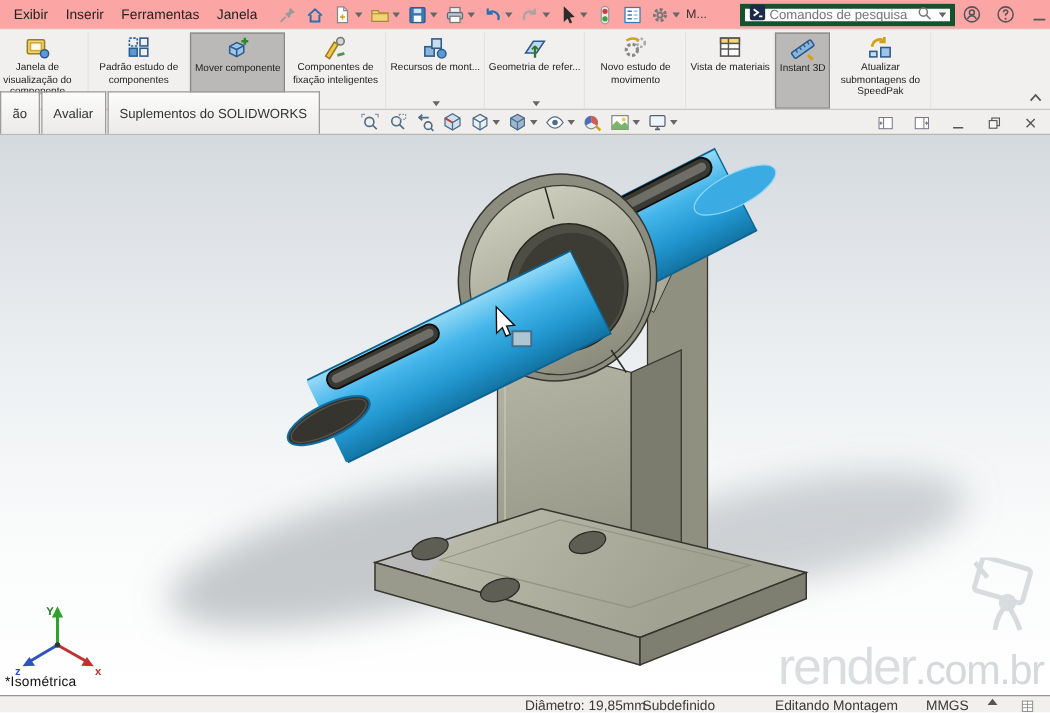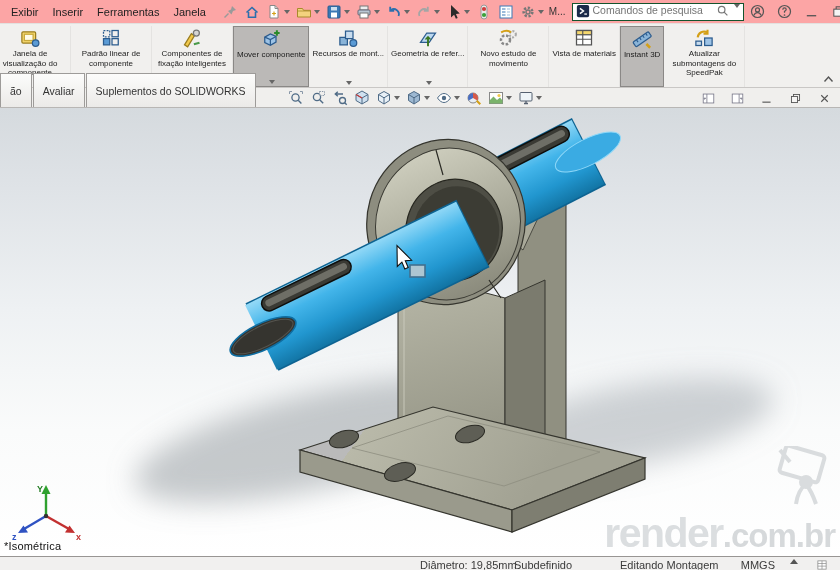--- a/index.html
+++ b/index.html
@@ -6,21 +6,21 @@
 html,body{width:840px;height:570px;overflow:hidden}
 body{font-family:"Liberation Sans",sans-serif;background:#fff;position:relative;font-size:11px}
 
 .topbar{height:24px;background:#fca5a5;border-bottom:1px solid #e3e1df;display:flex;align-items:center;padding-left:4px}
 .menu{font-size:11px;color:#222;padding:0 7px;white-space:nowrap}
 .qat{display:flex;align-items:center;margin-left:6px}
 .qitem{display:flex;align-items:center;padding:0 3px;height:22px}
 .tri-down{width:0;height:0;border-left:3px solid transparent;border-right:3px solid transparent;border-top:4px solid #666;margin-left:2px}
 .tri-up{width:0;height:0;border-left:4px solid transparent;border-right:4px solid transparent;border-bottom:5px solid #555}
 .more{font-size:10px;color:#333;margin:0 2px}
-.searchbox{margin-left:4px;width:172px;height:18px;background:#fff;border:1px solid #14532d;display:flex;align-items:flex-start;padding:0 3px;gap:3px}
+.searchbox{margin-left:24px;width:172px;height:18px;background:#fff;border:4px solid #14532d;display:flex;align-items:center;padding:0 3px;gap:3px}
 .searchbox input{flex:1;border:none;outline:none;font-size:10.5px;color:#444;min-width:0;background:transparent}
 .winbtns{display:flex;align-items:center;margin-left:6px;gap:12px;padding-right:8px}
 .winbtns .qitem{padding:0}
 
 .ribbon{height:64px;background:#f1f0ee;border-bottom:1px solid #c9c7c5;display:flex;align-items:stretch;overflow:hidden;position:relative;padding-top:2px}
 .rb{display:flex;flex-direction:column;align-items:center;flex:0 0 auto;padding:1px 3px;max-width:82px;border-right:1px solid #e4e3e1;text-align:center}
 .rb .ic{height:20px;display:flex;align-items:center;justify-content:center;margin:1px 0 1px}
 .rb .lbl{font-size:8px;line-height:9.5px;color:#1c1c1c;max-width:74px}
 .rb .drop{margin-top:auto;height:7px;display:flex;align-items:center}
 .rb.active{background:var(--active-button-bg,#bbb9b7);border:1px solid #8a8886}
@@ -30,21 +30,21 @@
 .tabstrip{height:20px;background:#f0efed;border-bottom:1px solid #b8b6b4;display:flex;align-items:flex-end;position:relative;padding-left:0}
 .tab{height:34px;font-size:10.5px;color:#333;background:linear-gradient(#fcfcfb,#ebeae8);border:1px solid #9d9b99;border-bottom:none;display:flex;align-items:center;padding:0 9px;margin-right:1px;white-space:nowrap}
 .hud{position:absolute;left:287px;top:1px;height:18px;display:flex;align-items:center;gap:4px}
 .hud .qitem{padding:0 1px;height:18px}
 .docctl{position:absolute;right:6px;top:1px;height:18px;display:flex;align-items:center;gap:10px}
 
 .viewport{position:relative;height:448px;background:linear-gradient(180deg,#d5dade 0%,#dfe3e7 18%,#eef1f3 45%,#fafbfb 72%,#ffffff 100%);overflow:hidden}
 .model{position:absolute;left:0;top:0}
 .viewlabel{position:absolute;left:4px;bottom:4px;font-size:11px;font-weight:normal;color:#111;letter-spacing:.2px}
 .triad{position:absolute;left:10px;bottom:14px}
-.wmtext{position:absolute;right:5px;bottom:2px;color:#dbdee0;font-weight:bold;letter-spacing:-1.5px;white-space:nowrap;line-height:1}
+.wmtext{position:absolute;right:5px;bottom:2px;color:#dbdee0;font-weight:normal;letter-spacing:-1.5px;white-space:nowrap;line-height:1}
 .wmtext .big{font-size:41px}
 .wmtext .small{font-size:33px;color:#d6d9db;letter-spacing:-1px}
 .wmlogo{position:absolute;right:10px;bottom:48px}
 
 .statusbar{height:14px;background:#f1f0ef;border-top:1px solid #989593;position:relative;overflow:hidden;font-size:11px;color:#3a3a3a}
 .statusbar span{position:absolute;top:2px;white-space:nowrap}
 .sb-units-caret{position:absolute;right:42px;top:4px}
 .sb-icon{position:absolute;right:12px;top:1px}
 </style>
 </head>
@@ -200,48 +200,48 @@
     </div>
     <div class="rb">
       <span class="ic">
         <svg width="20" height="20" viewBox="0 0 16 16">
           <rect x="2" y="8.5" width="5" height="5" fill="#5b9bd5" stroke="#2c5c8e"></rect>
           <rect x="8.8" y="8.5" width="5" height="5" fill="none" stroke="#2c5c8e"></rect>
           <rect x="8.8" y="2" width="5" height="5" fill="none" stroke="#2c5c8e"></rect>
           <rect x="2" y="2" width="5" height="5" fill="none" stroke="#2c5c8e" stroke-dasharray="1.5 1"></rect>
         </svg>
       </span>
-      <span class="lbl">Padrão linear de componente</span>
+      <span class="lbl">Padrão estudo de componentes</span>
+      <span class="drop">
+        <span class="tri-down"></span>
+      </span>
+    </div>
+    <div class="rb active">
+      <span class="ic">
+        <svg width="20" height="20" viewBox="0 0 16 16">
+          <path d="M3 6.5L7.5 4l4.5 2v4.5L7.5 13 3 10.8z" fill="#9dc3e6" stroke="#2c5c8e"></path>
+          <path d="M3 6.5l4.5 2L12 6M7.5 8.5V13" fill="none" stroke="#2c5c8e"></path>
+          <path d="M10.5 3.2h4.4M12.7 1v4.4" stroke="#2a8a2a" stroke-width="1.6"></path>
+        </svg>
+      </span>
+      <span class="lbl">Mover componente</span>
       <span class="drop">
         <span class="tri-down"></span>
       </span>
     </div>
     <div class="rb">
       <span class="ic">
         <svg width="20" height="20" viewBox="0 0 16 16">
           <path d="M2 13.5l5.5-9 2.5 1.6-5.5 9z" fill="#f2c94c" stroke="#9a7d1f"></path>
           <circle cx="11.5" cy="4" r="2.4" fill="#d5d5d5" stroke="#777"></circle>
           <path d="M9.5 13l4.5-1.2" stroke="#4a9a4a" stroke-width="1.8"></path>
         </svg>
       </span>
       <span class="lbl">Componentes de fixação inteligentes</span>
       <span class="drop"></span>
-    </div>
-    <div class="rb active">
-      <span class="ic">
-        <svg width="20" height="20" viewBox="0 0 16 16">
-          <path d="M3 6.5L7.5 4l4.5 2v4.5L7.5 13 3 10.8z" fill="#9dc3e6" stroke="#2c5c8e"></path>
-          <path d="M3 6.5l4.5 2L12 6M7.5 8.5V13" fill="none" stroke="#2c5c8e"></path>
-          <path d="M10.5 3.2h4.4M12.7 1v4.4" stroke="#2a8a2a" stroke-width="1.6"></path>
-        </svg>
-      </span>
-      <span class="lbl">Mover componente</span>
-      <span class="drop">
-        <span class="tri-down"></span>
-      </span>
     </div>
     <div class="rb">
       <span class="ic">
         <svg width="20" height="20" viewBox="0 0 16 16">
           <rect x="1.5" y="7.5" width="6" height="6" fill="#8ab4d8" stroke="#2c5c8e"></rect>
           <rect x="6" y="2.5" width="6" height="6" fill="#c8dcee" stroke="#2c5c8e"></rect>
           <circle cx="12.3" cy="12" r="2.7" fill="#5b9bd5" stroke="#2c5c8e"></circle>
         </svg>
       </span>
       <span class="lbl">Recursos de mont...</span>

